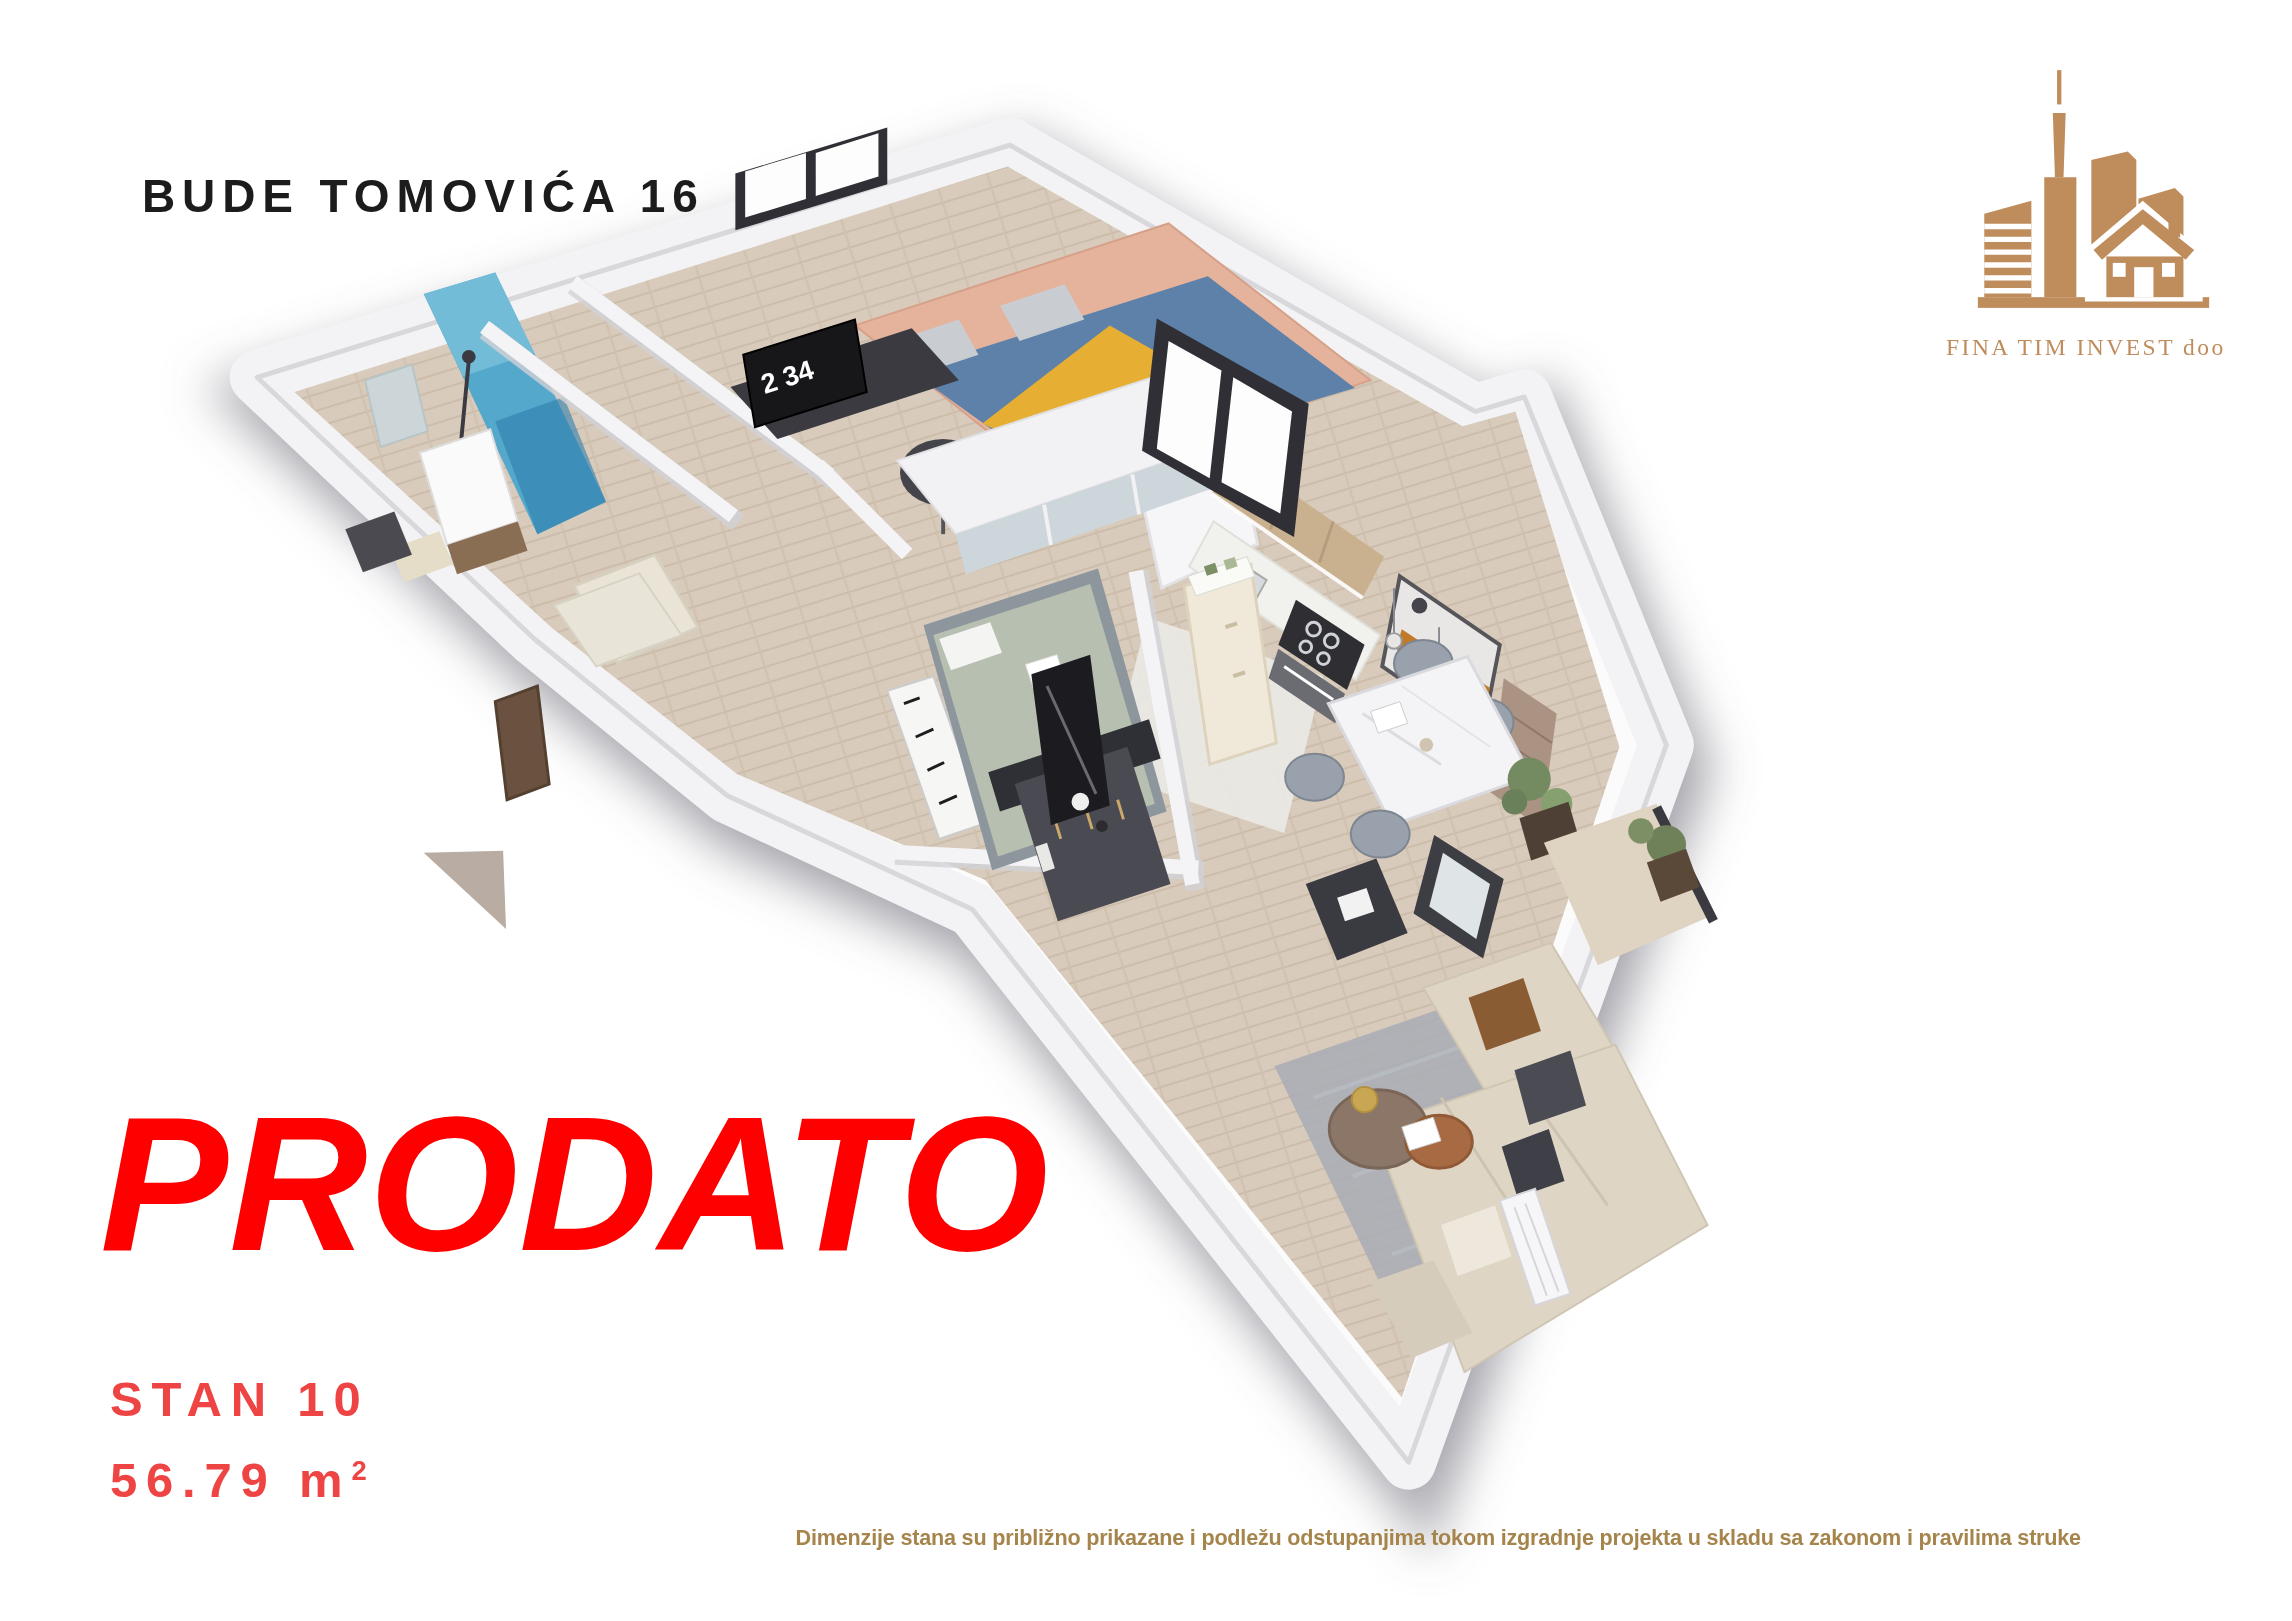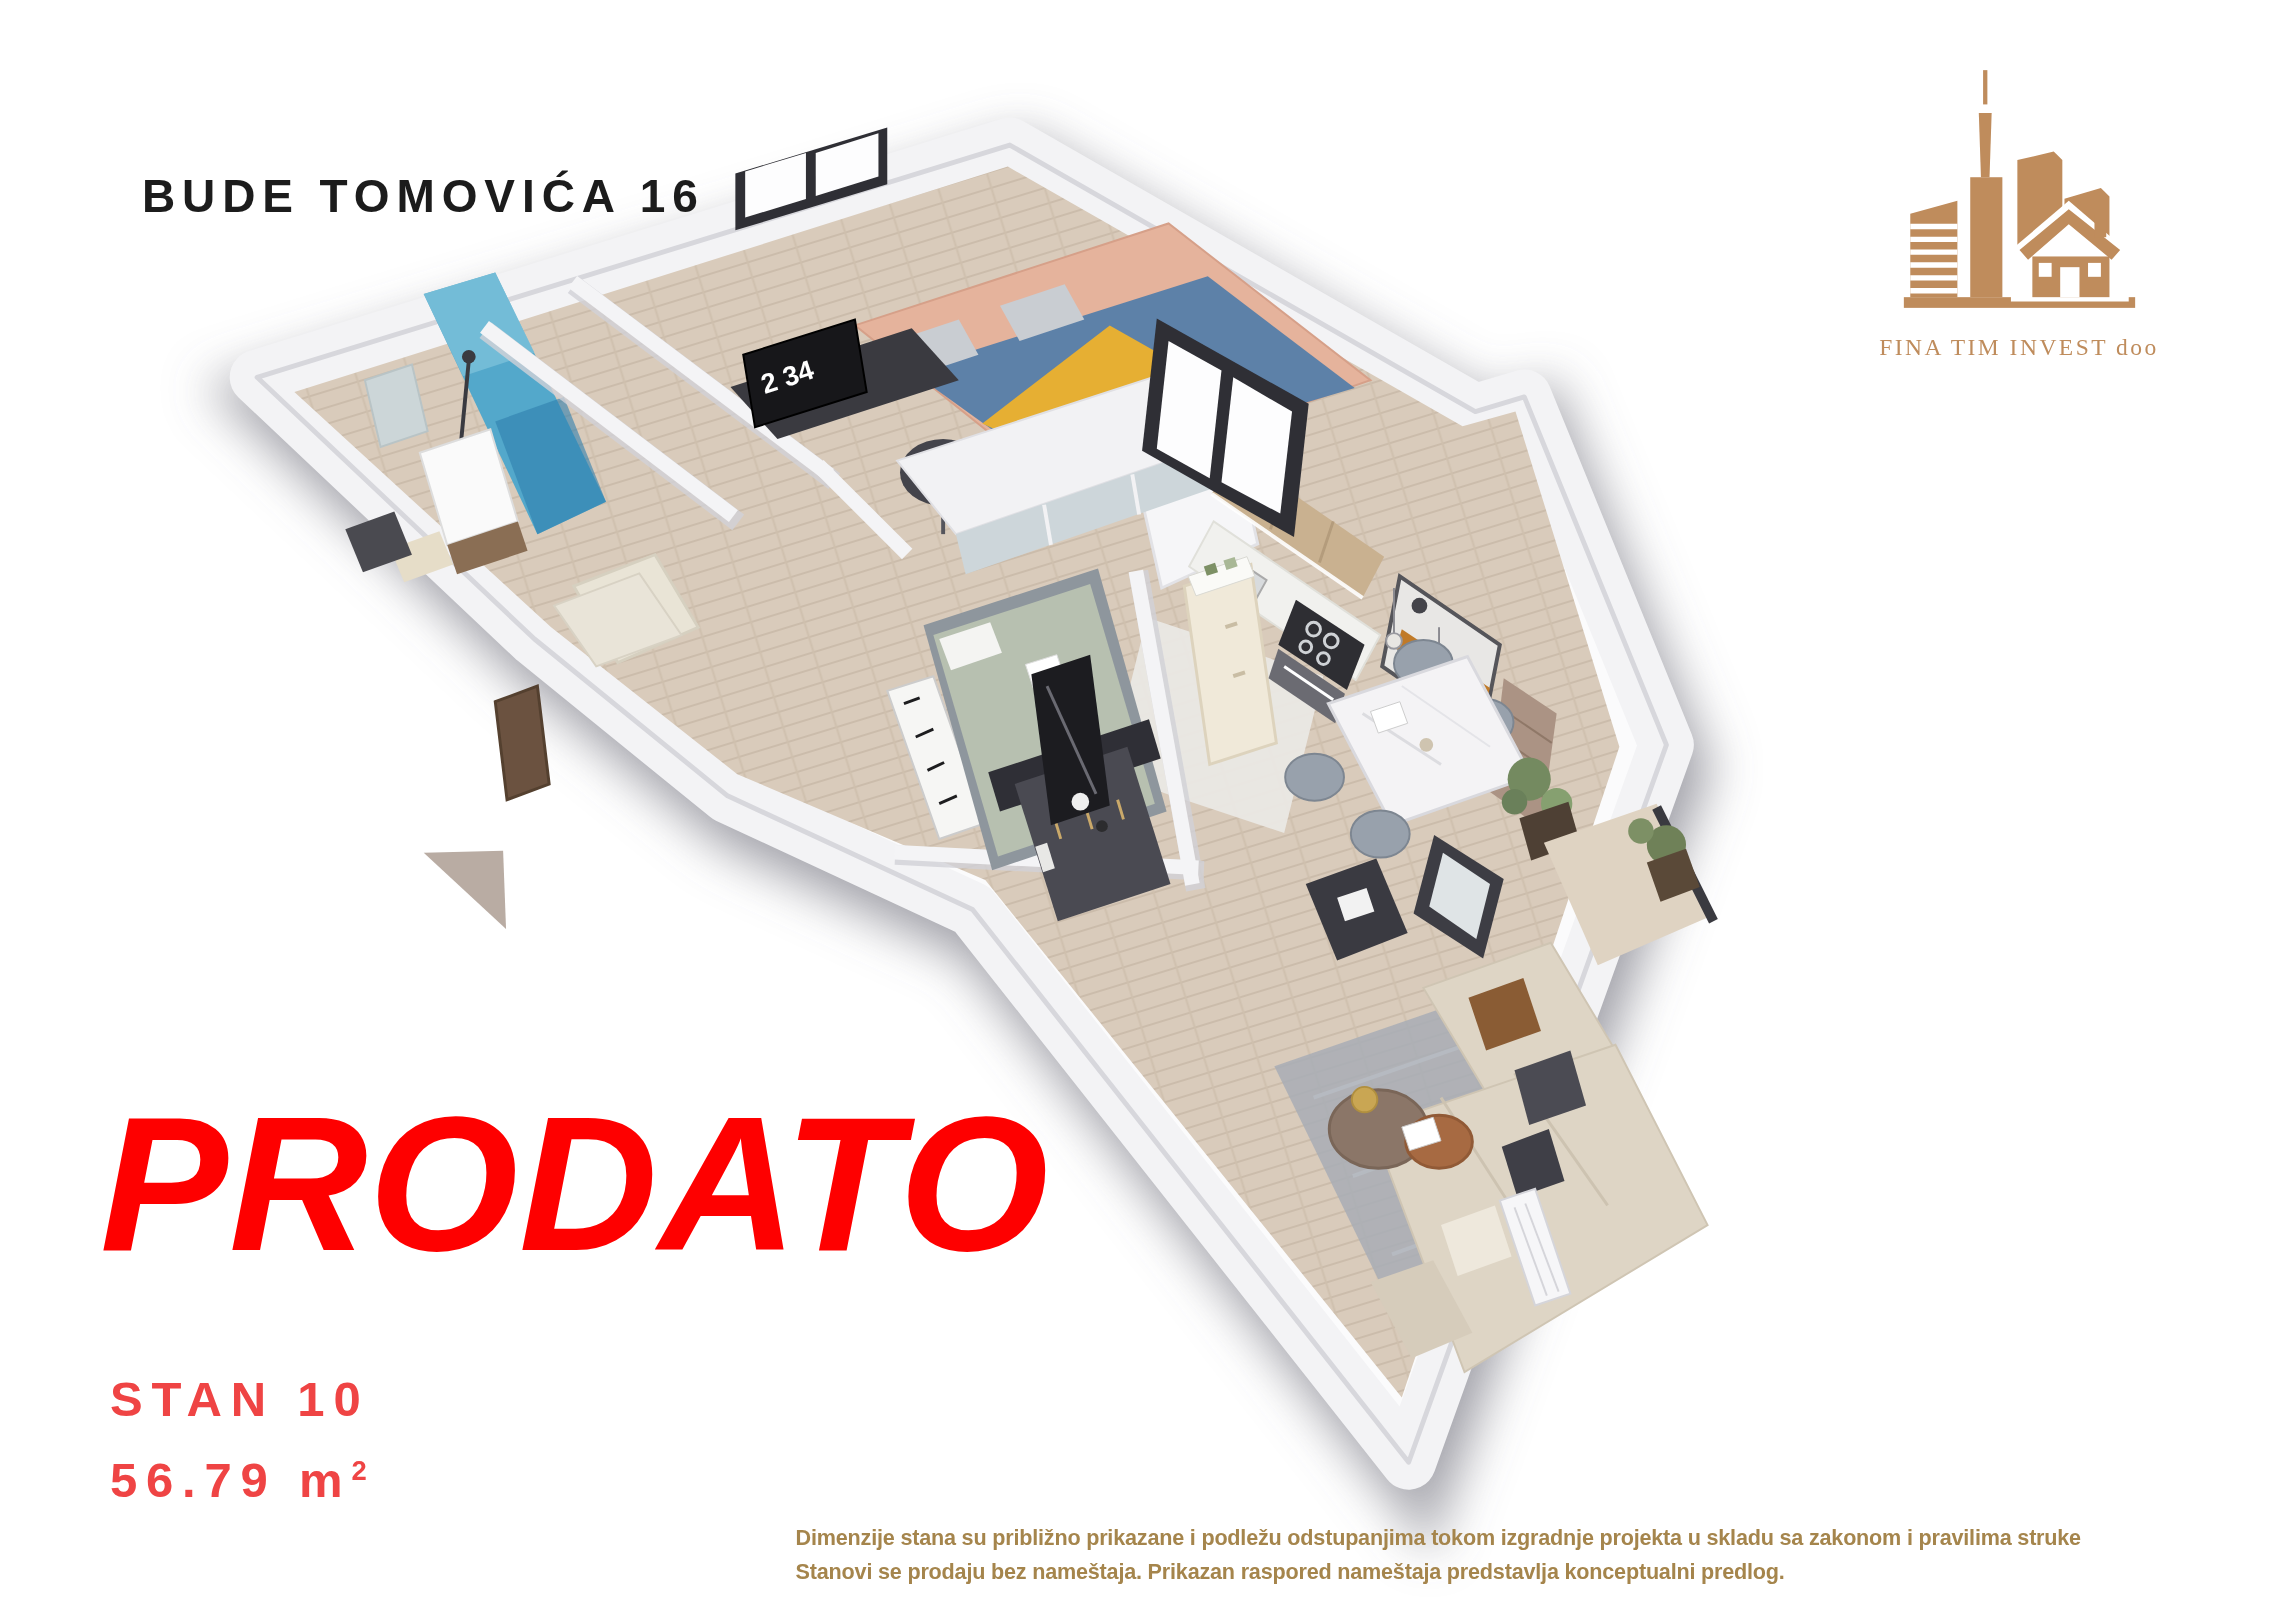--- a/index.html
+++ b/index.html
@@ -3,21 +3,21 @@
 <meta charset="utf-8">
 <style>
   html,body{margin:0;padding:0;background:#ffffff;}
   body{width:2293px;height:1621px;position:relative;overflow:hidden;
        font-family:"Liberation Sans", sans-serif;}
   .abs{position:absolute;}
   
   .address{left:110px;top:49px;color:#1c1c1c;font-weight:bold;
            font-size:46px;letter-spacing:6.9px;line-height:59px;white-space:pre;margin-left:32px;}
   
-  .logo-wrap{left:1872px;top:61px;width:294px;text-align:center;}
+  .logo-wrap{left:1946px;top:61px;width:294px;text-align:left;}
   .logo-icon{width:257px;height:271px;margin:0 auto;display:block;}
   .logo-text{margin-top:2px;font-family:"Liberation Serif", serif;
              font-size:23.5px;letter-spacing:2.5px;color:#bf8c5c;white-space:nowrap;}
   
   .stamp{left:100px;top:1086px;color:#fe0000;font-weight:bold;font-style:italic;
          font-size:192px;letter-spacing:1px;line-height:196px;white-space:nowrap;}
   
   .unit{left:110px;top:1364px;color:#ef4444;font-weight:bold;font-size:49px;
         letter-spacing:8.8px;line-height:71px;}
   .unit sup{font-size:27.4px;letter-spacing:0;}
@@ -276,15 +276,14 @@
 
 <div class="abs stamp">PRODATO</div>
 
 <div class="abs unit">
   <div>STAN 10</div>
   <div><span>56.79 m</span><sup>2</sup></div>
 </div>
 
 <div class="abs disclaimer">
   <div>Dimenzije stana su približno prikazane i podležu odstupanjima tokom izgradnje projekta u skladu sa zakonom i pravilima struke</div>
-  <div>Stanovi se prodaju bez nameštaja. Prikazan raspored nameštaja predstavlja konceptualni predlog.</div>
 </div>
 
 
 </body></html>

